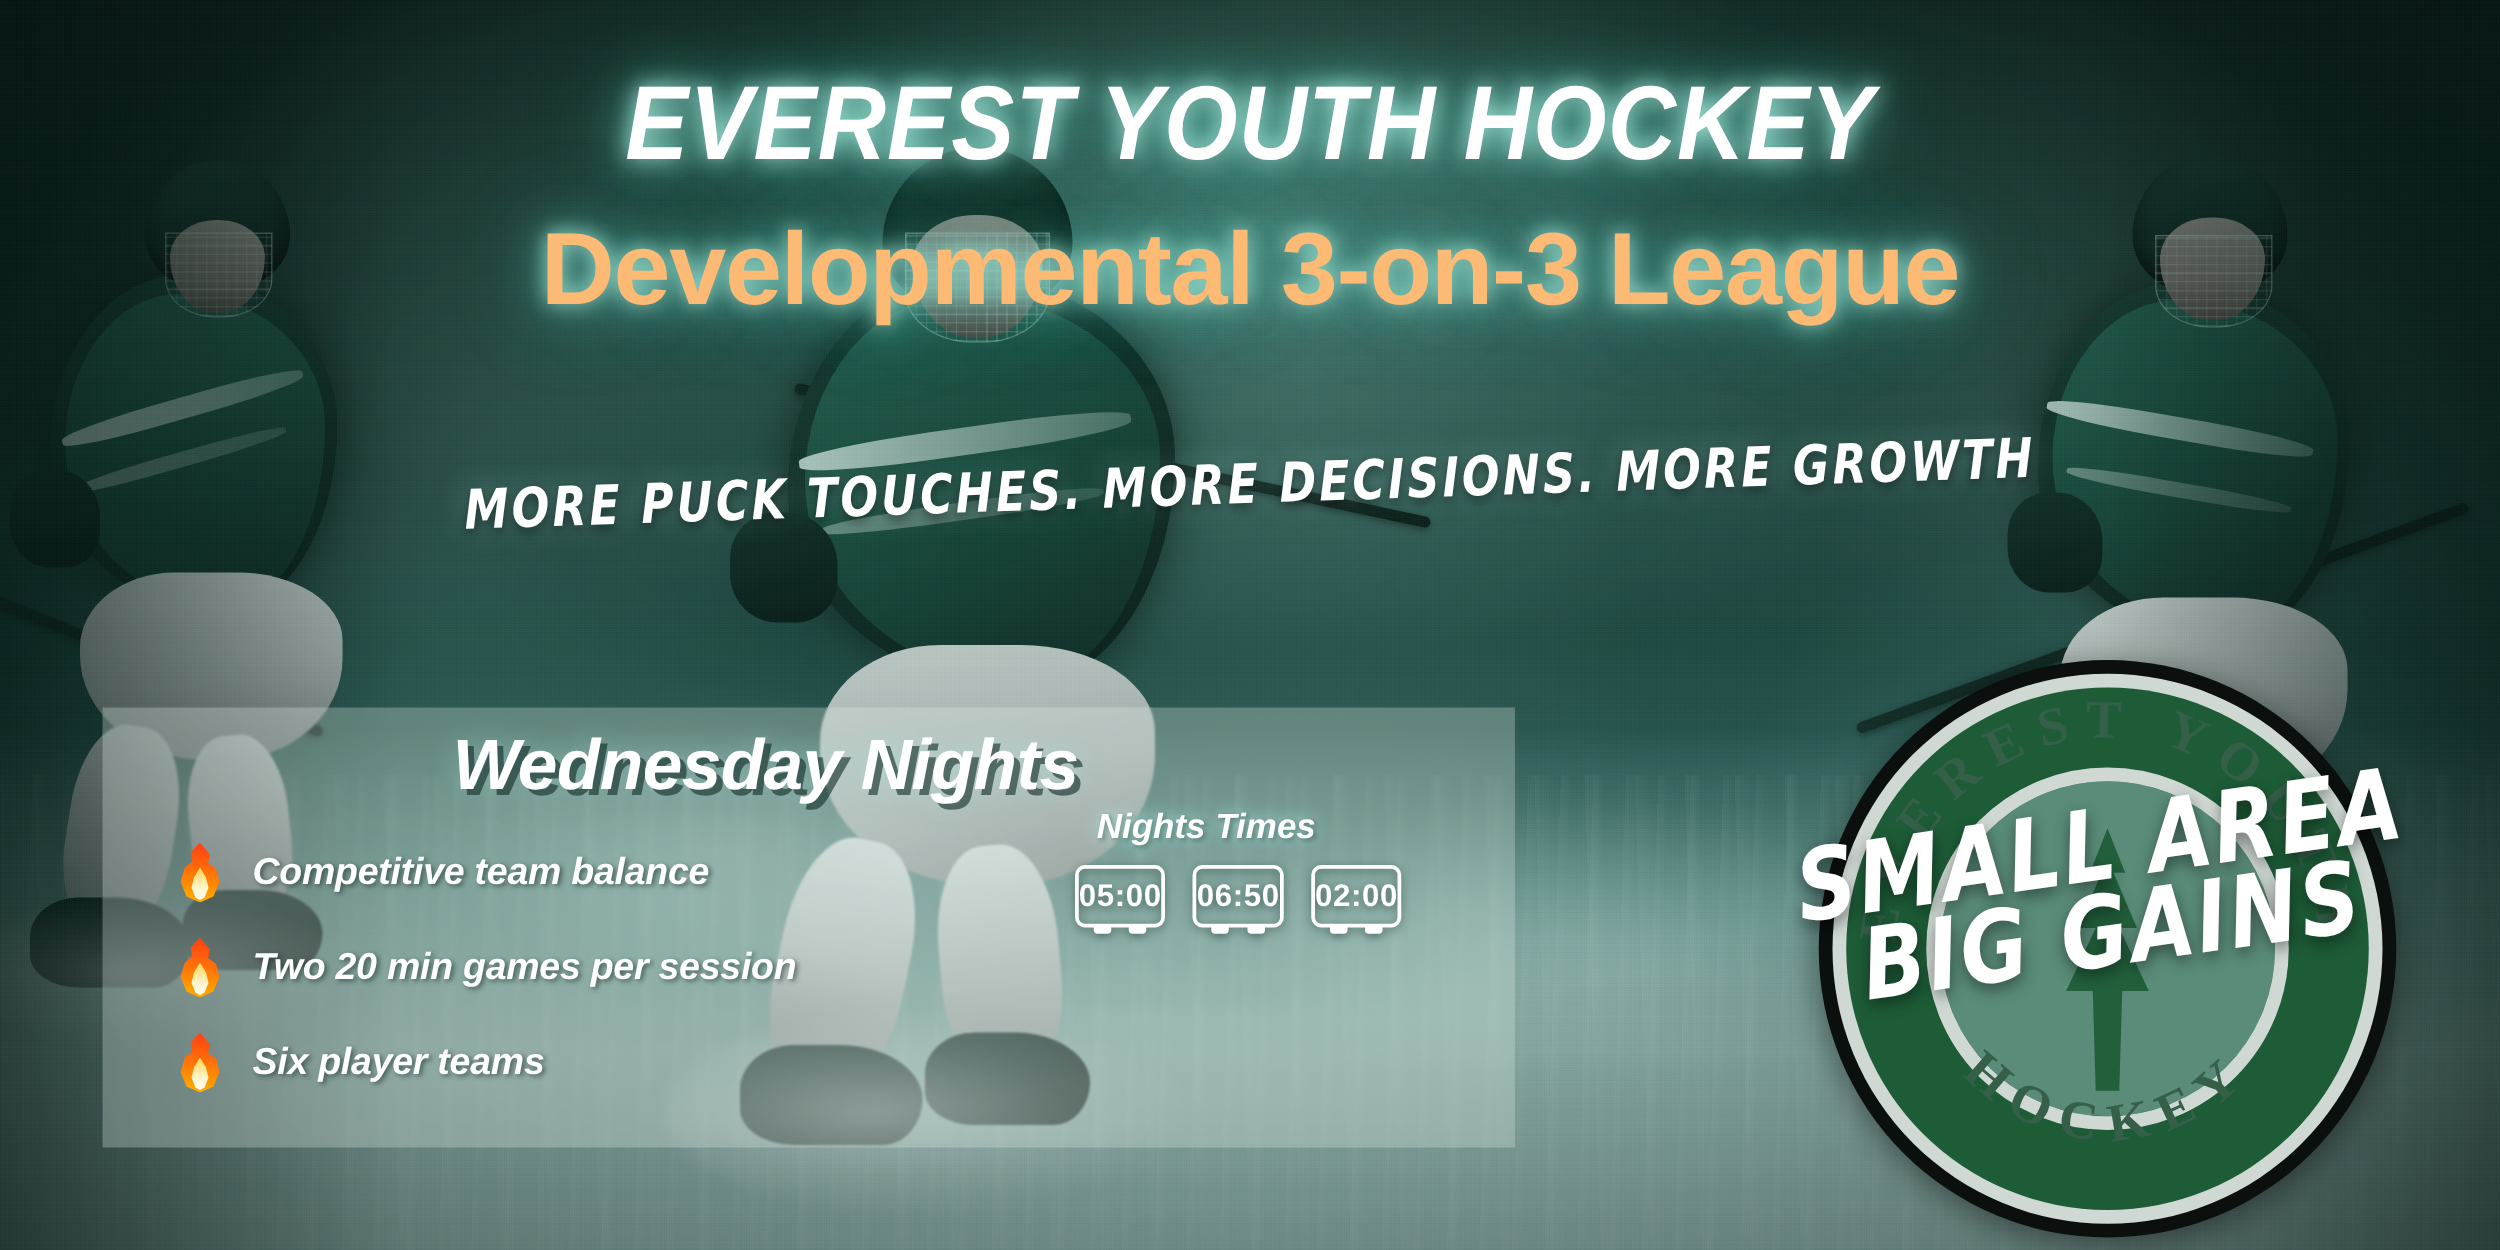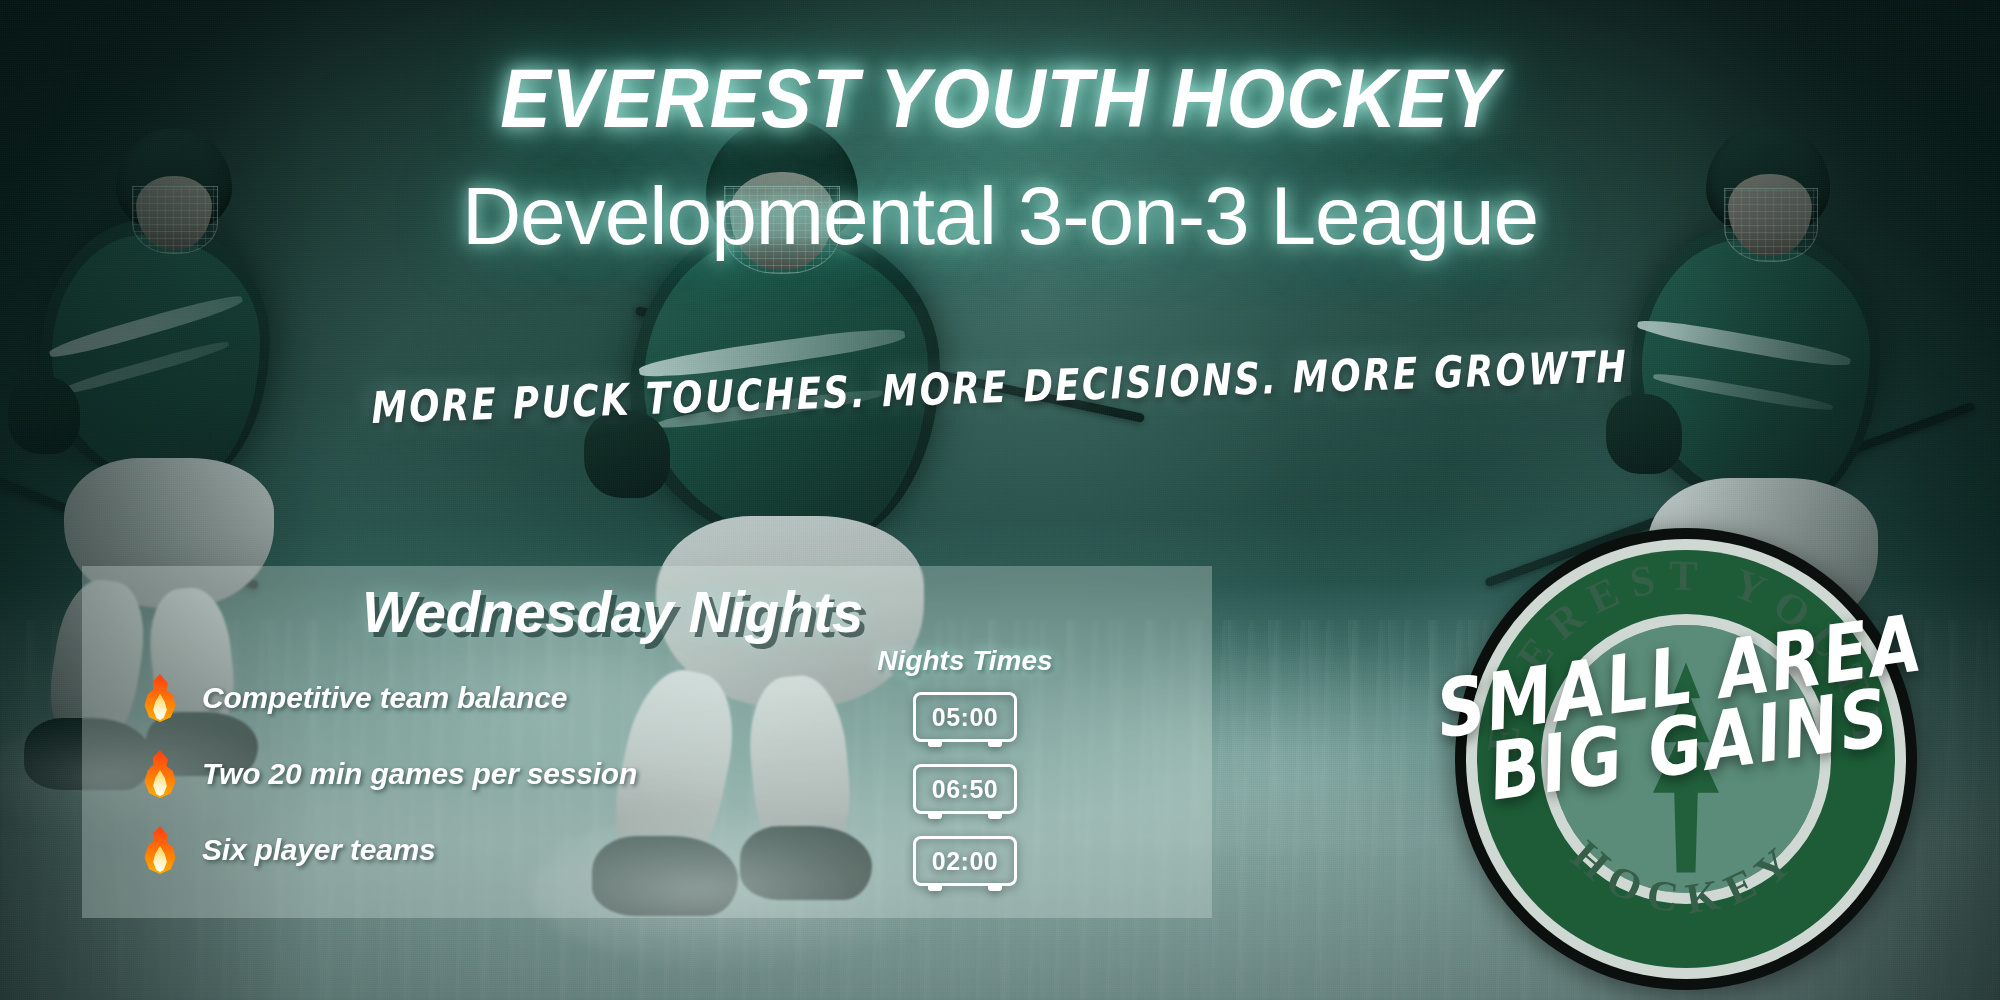--- a/index.html
+++ b/index.html
@@ -162,22 +162,22 @@
       0 4px 10px rgba(0,0,0,.45);
     white-space: nowrap;
   }
   .subtitle {
     position: absolute;
     left: 0; right: 0;
     top: 170px;
     text-align: center;
     font-size: 82px;
     line-height: 1.12;
-    font-weight: 400;
-    color: #ffffff;
+    font-weight: 700;
+    color: #fdba74;
     letter-spacing: -1px;
     text-shadow:
       0 0 16px rgba(180,255,240,.9),
       0 0 40px rgba(110,225,205,.7),
       0 0 78px rgba(60,190,172,.40),
       0 4px 10px rgba(0,0,0,.4);
     white-space: nowrap;
   }
   .tagline {
     position: absolute;
@@ -279,21 +279,21 @@
     color: #ffffff;
     text-shadow: 0 0 14px rgba(180,255,245,.75), 2px 2px 4px rgba(10,32,28,.5);
     white-space: nowrap;
   }
   .clocks {
     position: absolute;
     left: 860px;
     top: 692px;
     width: 210px;
     display: flex;
-    flex-direction: column;
+    flex-direction: row;
     align-items: center;
     gap: 22px;
   }
   .clock {
     position: relative;
     width: 98px;
     height: 44px;
     border: 3px solid #ffffff;
     border-radius: 8px;
     display: flex;

